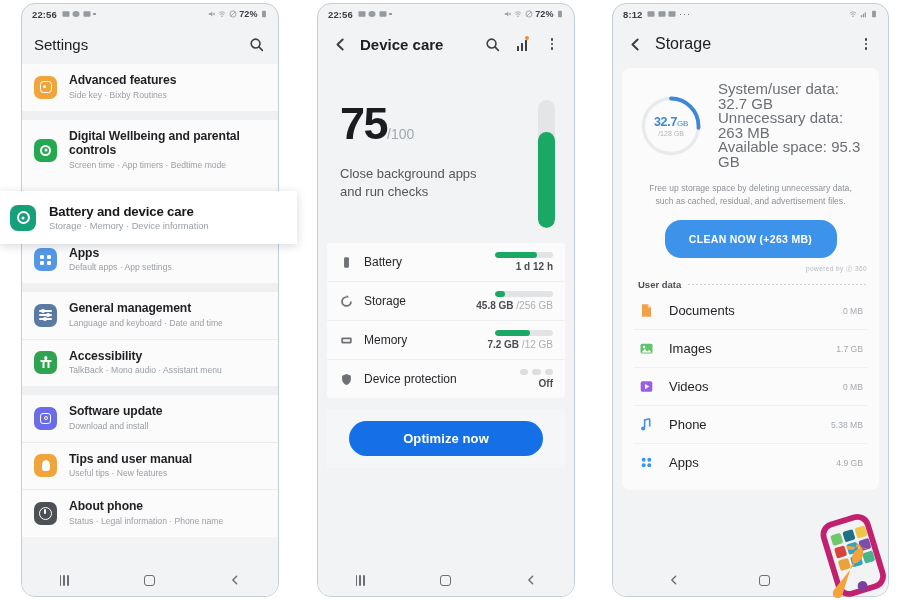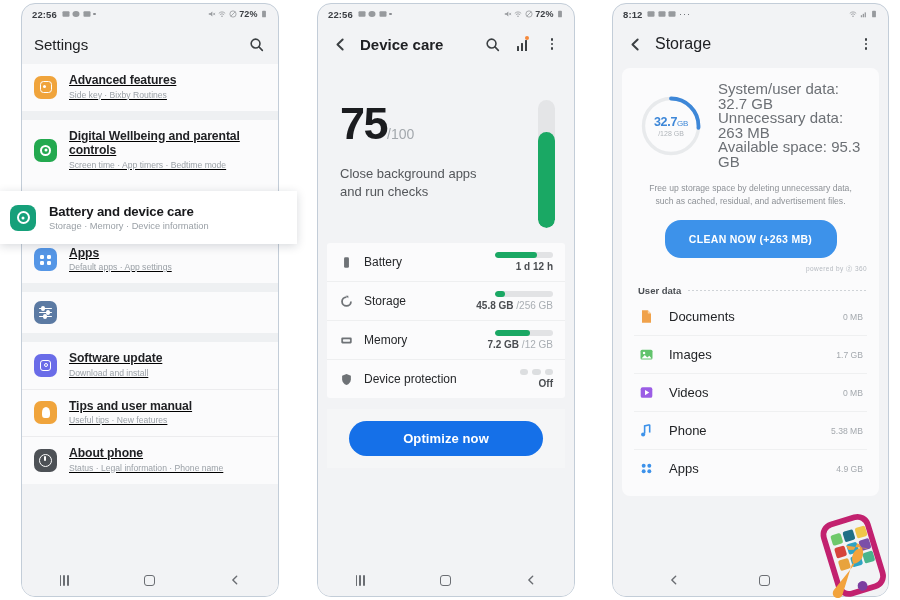--- a/index.html
+++ b/index.html
@@ -62,21 +62,21 @@
   
   .barchart { display: flex; align-items: flex-end; gap: 1.4px; height: 13px; position: relative; }
   .barchart i { width: 2.6px; background: #3c4043; border-radius: .5px; display: block; }
   .barchart i:nth-child(1) { height: 5px; }
   .barchart i:nth-child(2) { height: 8px; }
   .barchart i:nth-child(3) { height: 11px; }
   .badge-dot { position: absolute; top: -2px; right: -2px; width: 4.5px; height: 4.5px; border-radius: 50%; background: #f5883a; }
 
   
   .list-body { flex: 1; overflow: hidden; background: #f2f3f5; }
-  .card { background: #701a75; text-decoration: underline; }
+  .card { background: #701a75; }
   .gap { height: 9px; background: #eef0f2; }
   .srow { display: flex; align-items: center; gap: 12px; padding: 9px 14px 9px 12px; background: #fbfbfc; }
   .srow + .srow { border-top: 1px solid #ececee; }
   .srow .txt { min-width: 0; }
   .srow .t1 { font-size: 12.2px; color: #1f2023; font-weight: 600; line-height: 14.5px; letter-spacing: -.1px; }
   .srow .t2 { font-size: 8.6px; color: #9aa0a6; line-height: 13px; margin-top: 1px; white-space: nowrap; }
 
   .ico { width: 23px; height: 23px; flex: 0 0 23px; border-radius: 7px; display: flex; align-items: center; justify-content: center; }
   .ico-ring { width: 11px; height: 11px; border: 2px solid #fff; border-radius: 50%; position: relative; }
   .ico-ring::after { content: ""; position: absolute; left: 50%; top: 50%; transform: translate(-50%,-50%); width: 3px; height: 3px; background: #fff; border-radius: 50%; }
@@ -172,21 +172,21 @@
   .ring-main span { font-size: 8px; font-weight: 400; }
   .ring-sub { font-size: 7px; color: #b0b5ba; margin-top: 1px; }
   .st-lines { font-size: 15px; color: #6c7075; line-height: 14.5px; }
   .st-note { font-size: 8.6px; color: #8d9196; text-align: center; line-height: 13px; margin-top: 13px; padding: 0 6px; }
   .btn-clean {
     display: block; margin: 12px auto 0 auto; width: 172px; height: 38px;
     border-radius: 16px; background: #3d92ea; color: #fff; font-size: 10.5px;
     font-weight: 700; letter-spacing: .3px; display: flex; align-items: center; justify-content: center;
   }
   .powered { font-size: 6.5px; color: #b5bac0; text-align: right; margin-top: 7px; letter-spacing: .4px; }
-  .userdata-head { display: flex; align-items: center; gap: 7px; margin: 11px 0 2px 4px; }
+  .userdata-head { display: flex; align-items: center; gap: 7px; margin: 5px 0 2px 4px; }
   .userdata-head .lbl { font-size: 9.5px; font-weight: 700; color: #4b4f54; }
   .dotline { flex: 1; height: 1px; background-image: repeating-linear-gradient(to right,#cfd3d7 0 1.5px,transparent 1.5px 4px); }
   .strow { display: flex; align-items: center; gap: 14px; padding: 10px 4px; }
   .strow + .strow { border-top: 1px solid #eff0f1; }
   .strow .nm { font-size: 13px; color: #222427; flex: 1; }
   .strow .sz { font-size: 8.6px; color: #a4a9ae; }
   .fico { width: 17px; height: 17px; flex: 0 0 17px; display: flex; align-items: center; justify-content: center; }
   .fico svg { width: 15px; height: 15px; }
 
   
@@ -291,20 +291,33 @@
         <div class="gap"></div>
         <div class="card">
           <div class="srow">
             <span class="ico" style="background:#5b7aa3">
                 <span class="ico-lines">
                   <i></i>
                   <i></i>
                   <i></i>
                 </span>
               </span>
+            <span class="txt">
+              <div class="t1">General management</div>
+              <div class="t2">Language and keyboard  ·  Date and time</div>
+            </span>
+          </div>
+          <div class="srow">
+            <span class="ico" style="background:#2fa34f">
+                <span class="ico-a11y"></span>
+              </span>
+            <span class="txt">
+              <div class="t1">Accessibility</div>
+              <div class="t2">TalkBack  ·  Mono audio  ·  Assistant menu</div>
+            </span>
           </div>
         </div>
         <div class="gap"></div>
         <div class="card">
           <div class="srow">
             <span class="ico" style="background:#6a6ce8">
                 <span class="ico-sq">
                   <i></i>
                 </span>
               </span>

